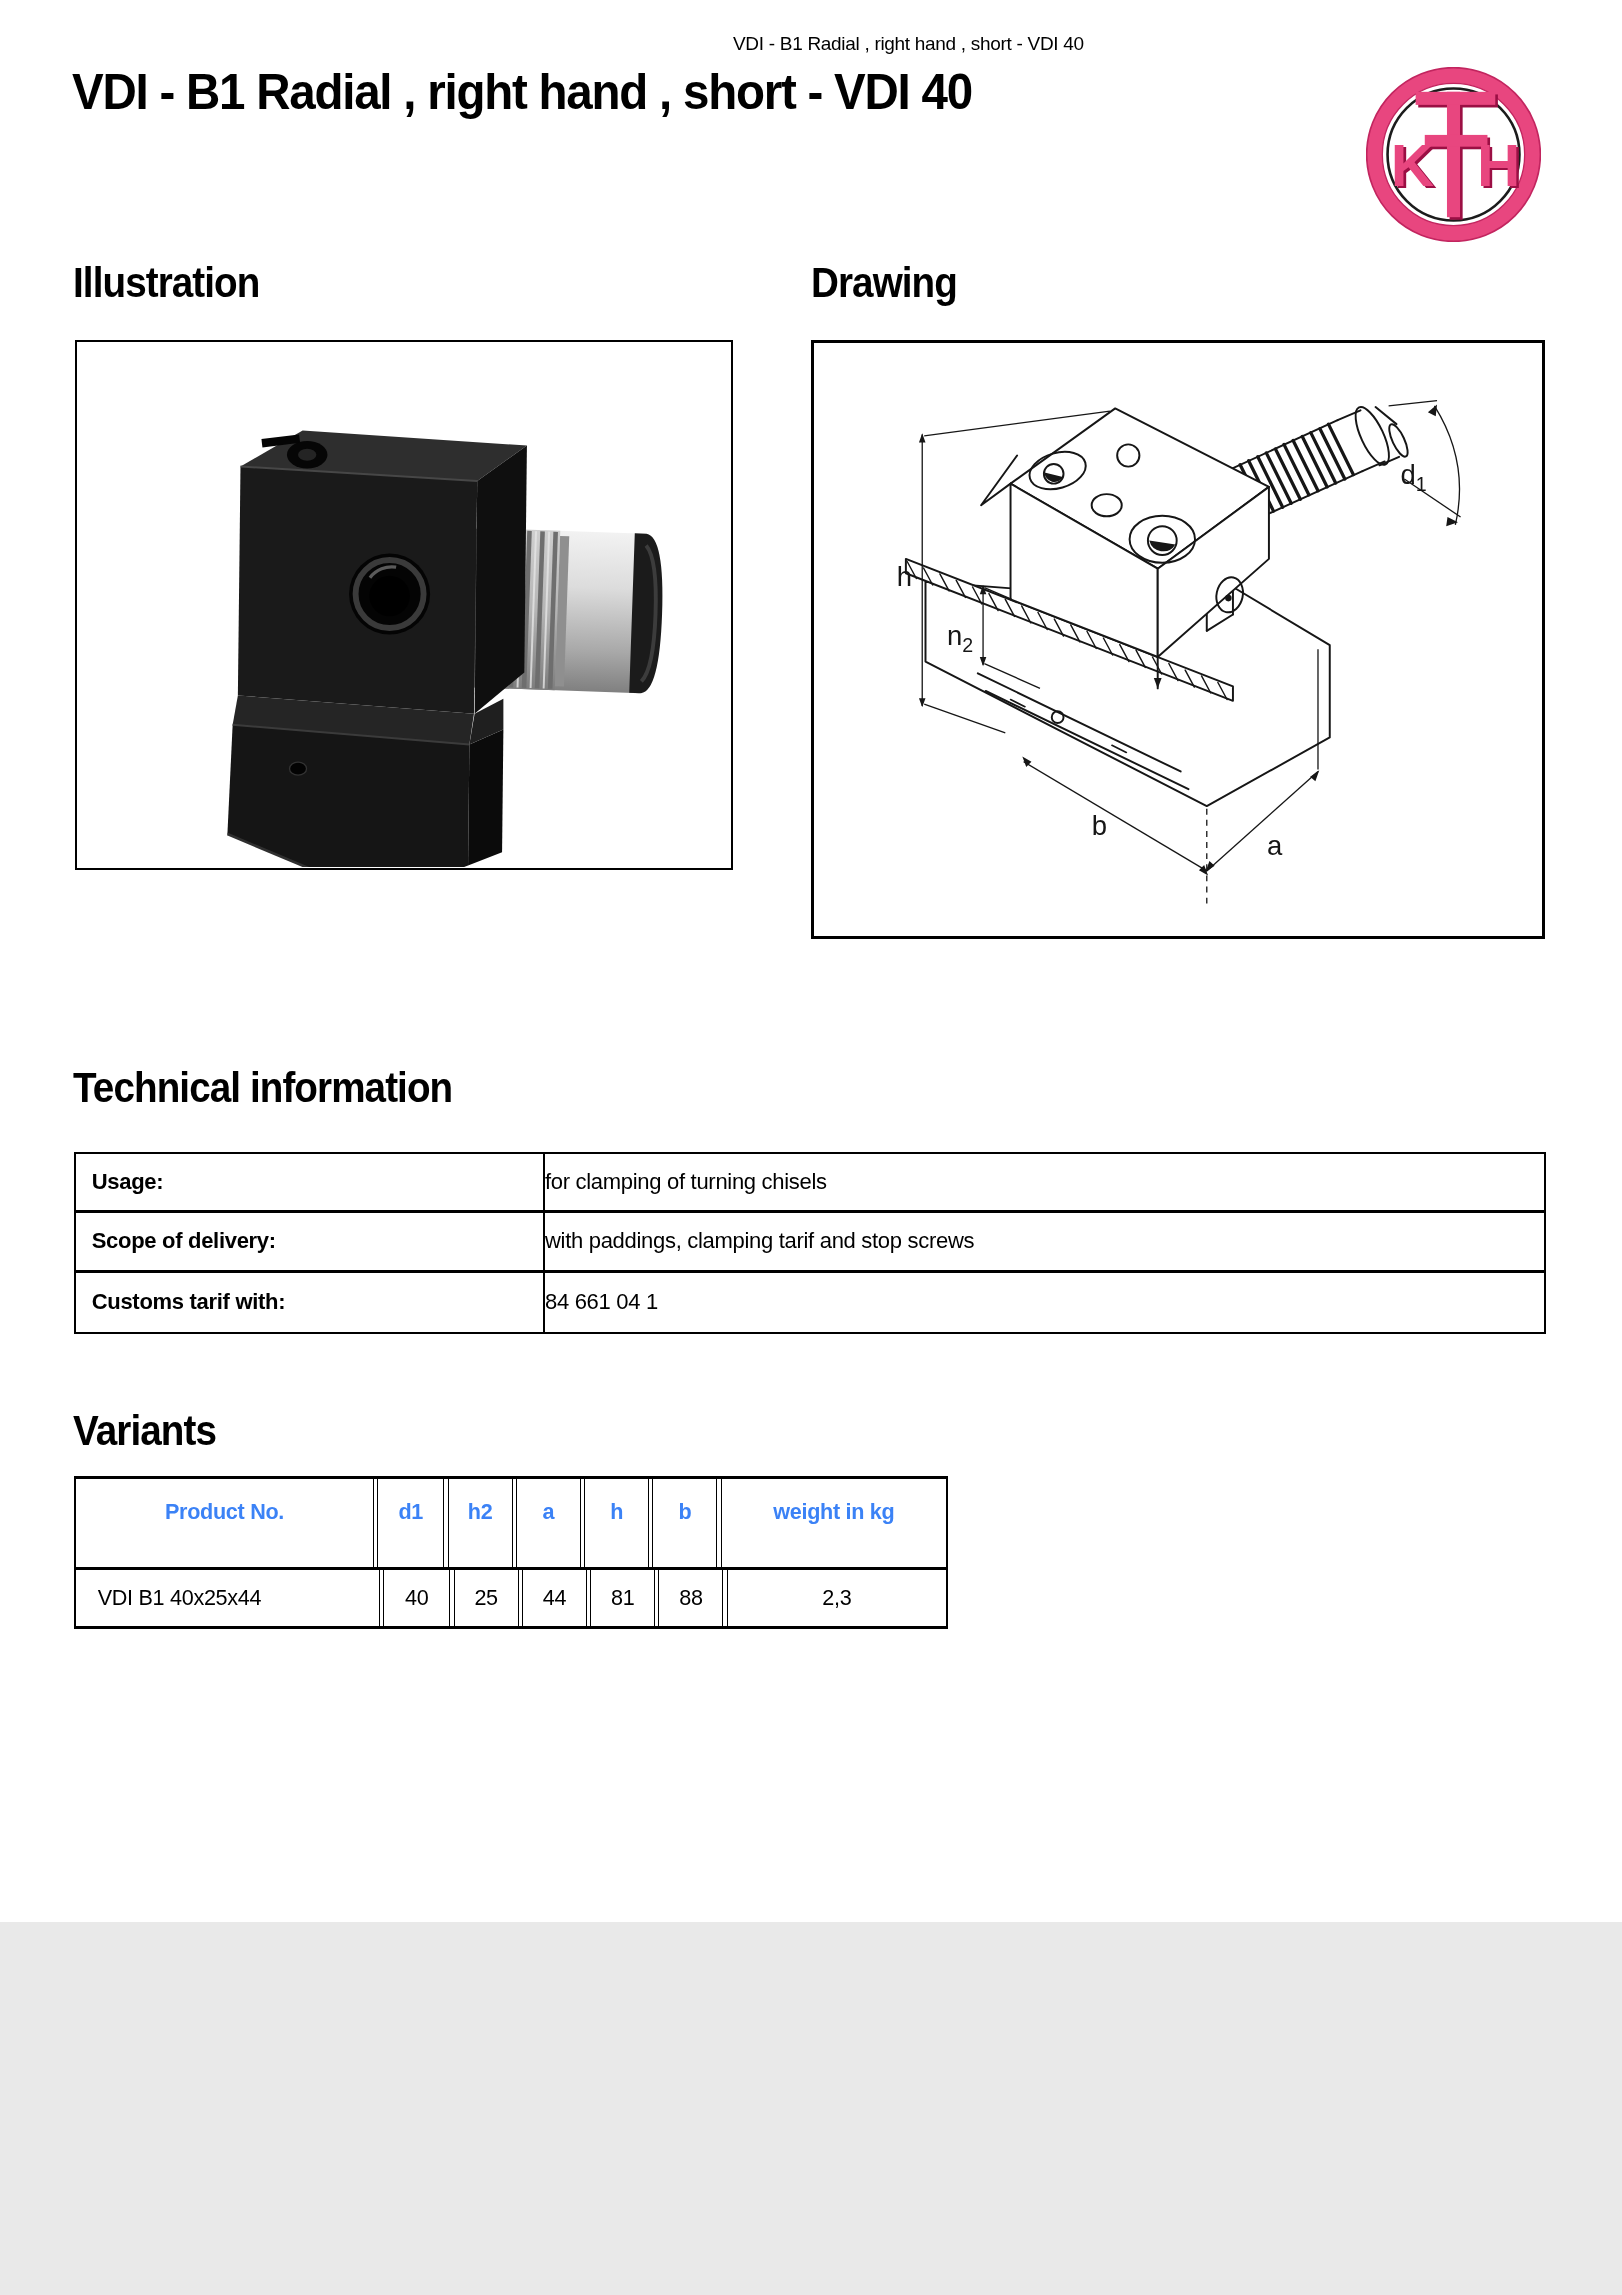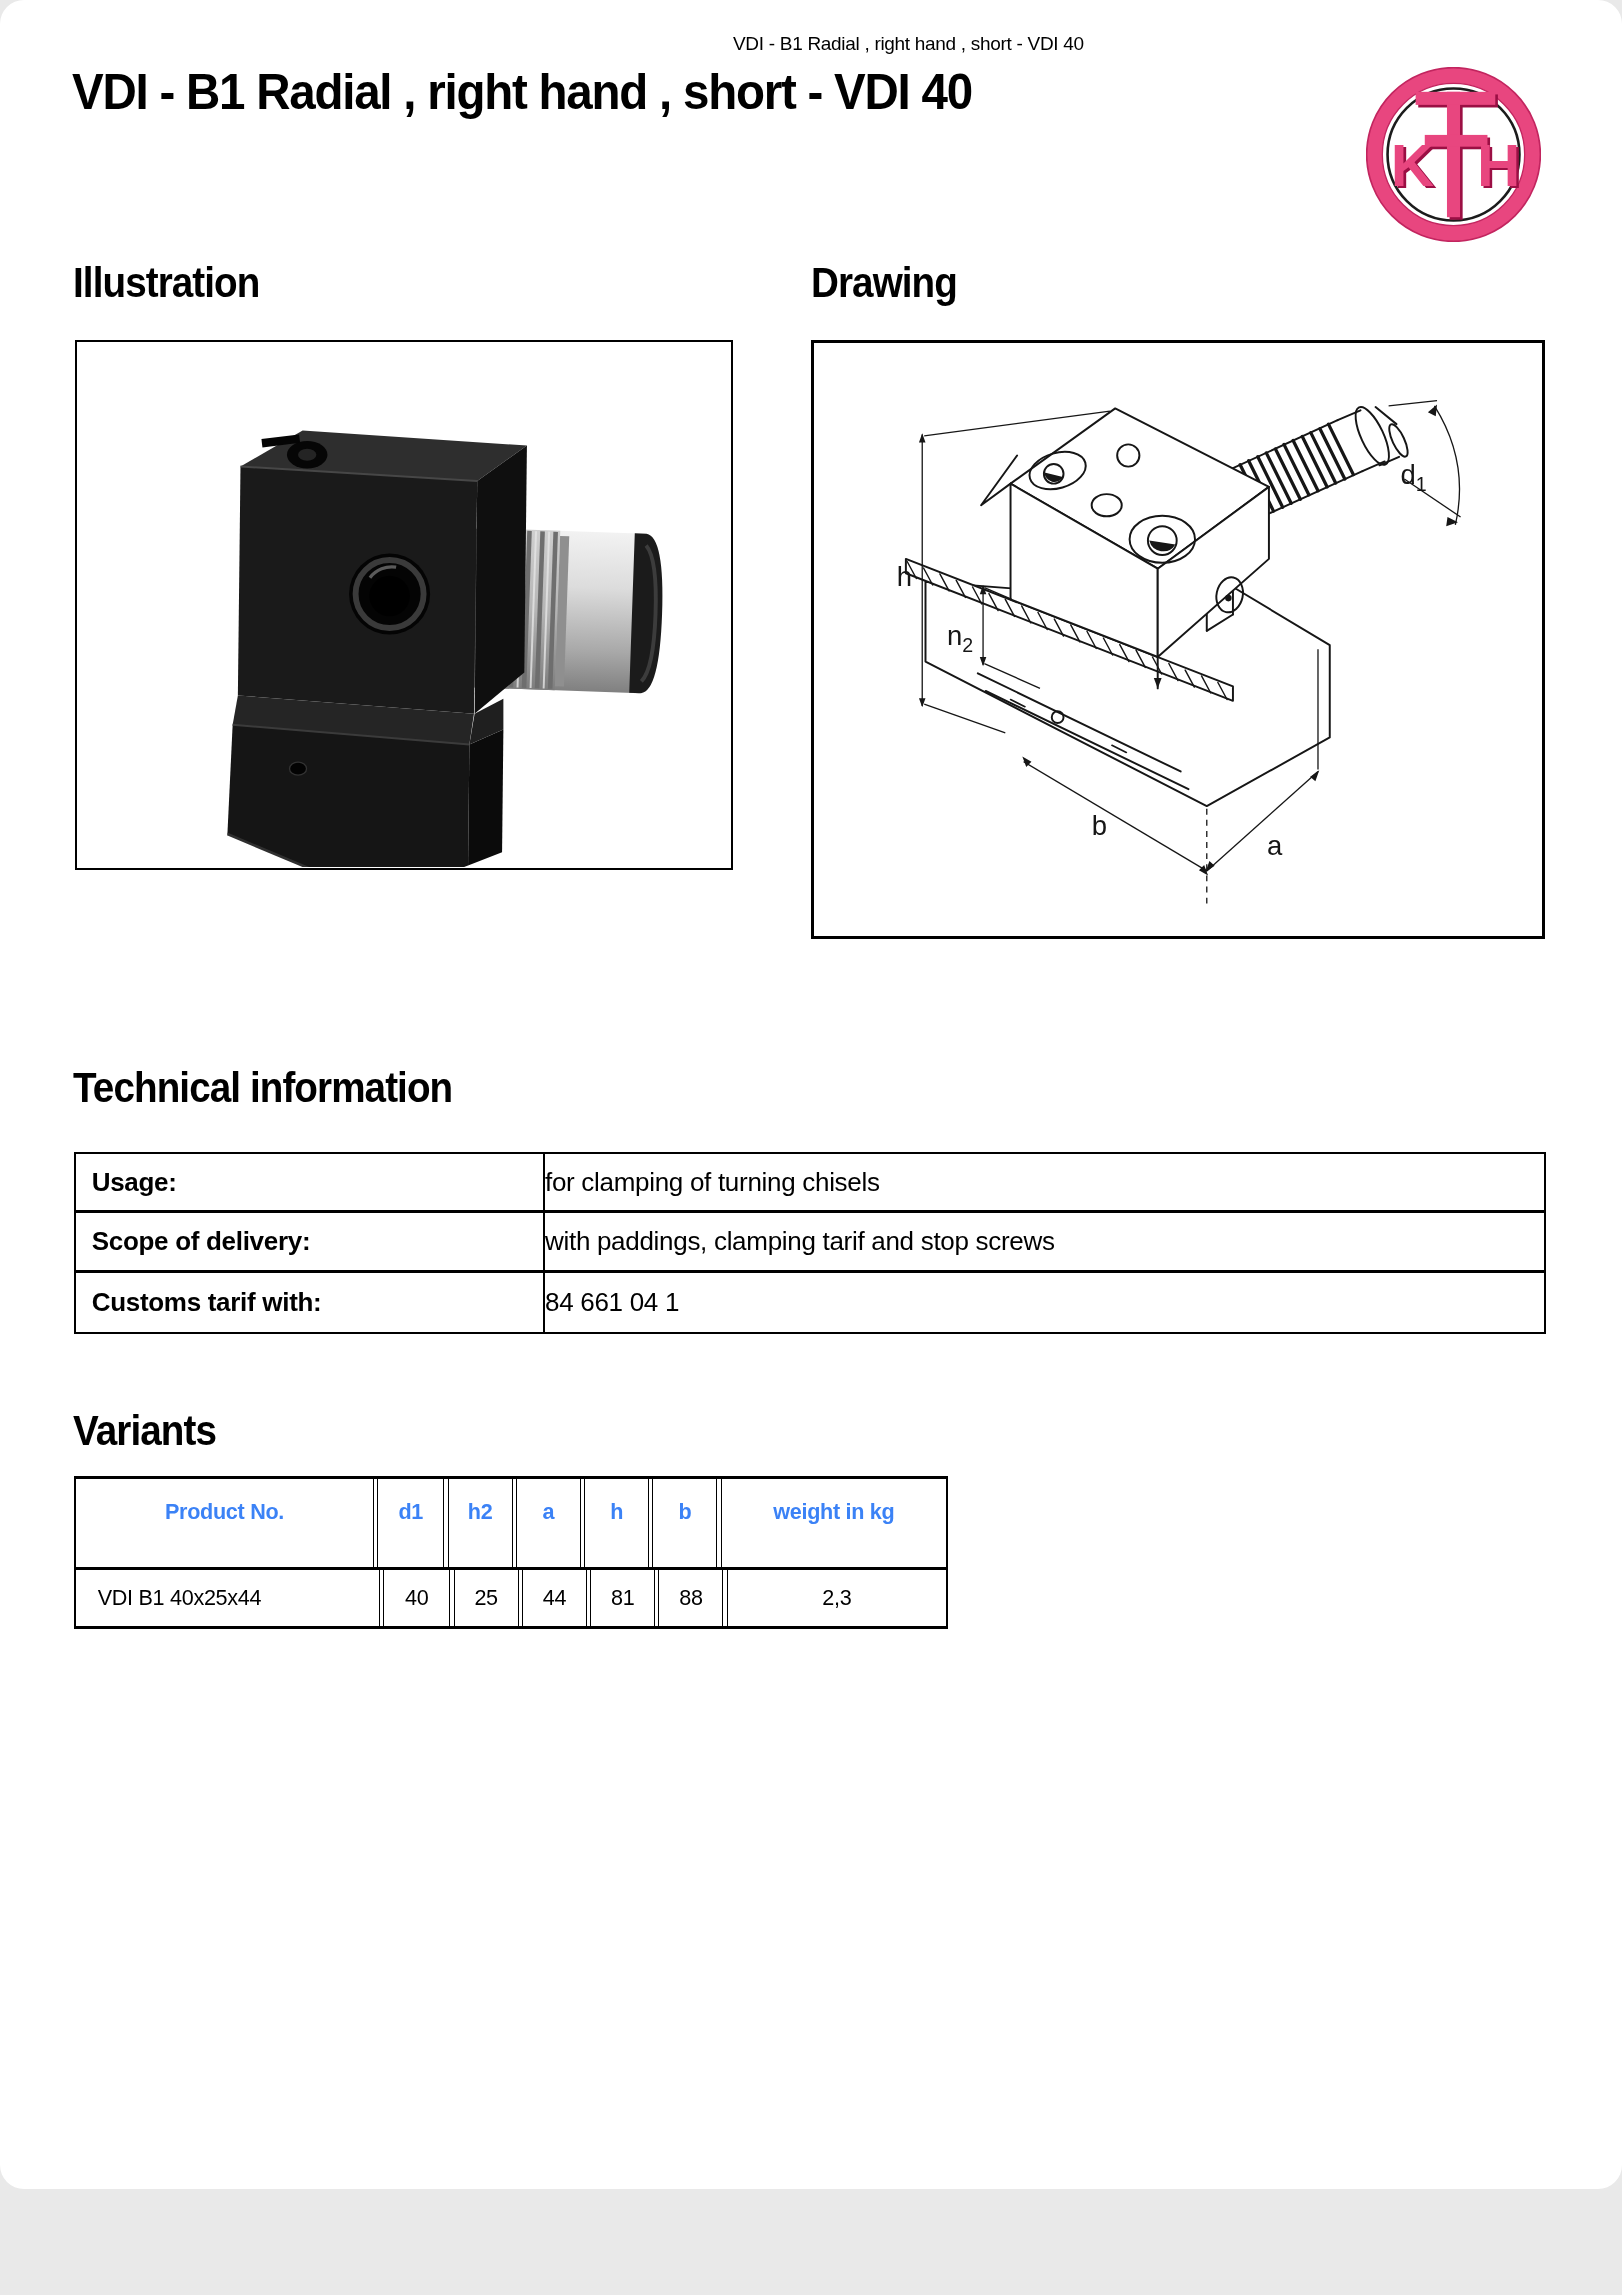--- a/index.html
+++ b/index.html
@@ -1,23 +1,22 @@
 <!DOCTYPE html>
 <html style="font-size:10.5px"><head>
 <meta charset="utf-8">
 <style>
   html,body{margin:0;padding:0;background:#e9e9e9;}
   .page{
     position:relative;
-    width:1622px;height:2189px;
+    width:1622px;height:1922px;
     background:#ffffff;
     font-family:"Liberation Sans", sans-serif;
     color:#000;
     overflow:hidden;
-    border-radius:24px;
   }
   .small-header{
     position:absolute;left:733px;top:33px;
     font-size:19px;letter-spacing:-0.3px;white-space:nowrap;
   }
   .doc-title{
     position:absolute;left:72px;top:63px;
     font-size:50px;font-weight:bold;letter-spacing:-1.3px;white-space:nowrap;
     transform:scaleX(0.95);transform-origin:left center;
   }
@@ -36,21 +35,21 @@
     border:2.6px solid #000;box-sizing:border-box;background:#fff;
   }
   .draw-box{
     position:absolute;left:811px;top:340px;width:734px;height:599px;
     border:3.3px solid #000;box-sizing:border-box;background:#fff;
   }
   .tech-table{
     position:absolute;left:74px;top:1152px;width:1472px;height:182px;
     border:2.6px solid #000;box-sizing:border-box;
     display:grid;grid-template-rows:repeat(3,1fr);
-    font-size:26px;letter-spacing:-0.3px;
+    font-size:22px;letter-spacing:-0.3px;
   }
   .tech-row{
     display:grid;grid-template-columns:469px 1fr;
     border-bottom:3.3px solid #000;
   }
   .tech-row:last-child{border-bottom:none;}
   .tech-label{
     border-right:2px solid #000;
     display:flex;align-items:center;padding-left:15.7px;font-weight:bold;
   }

